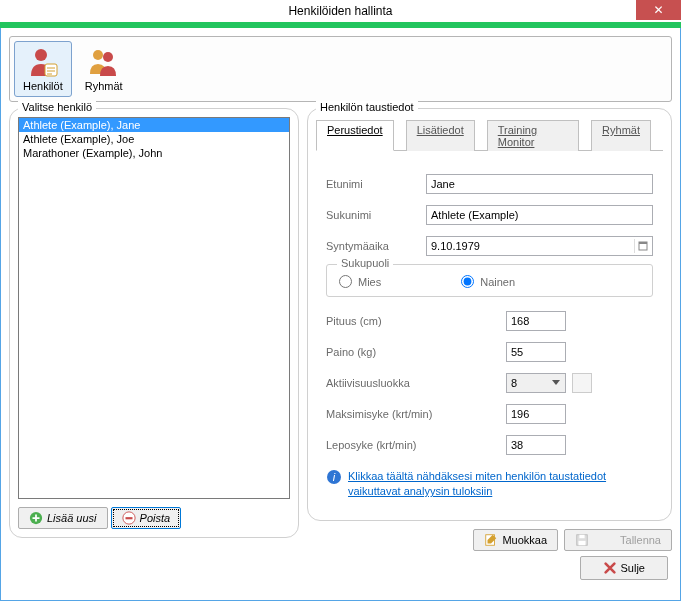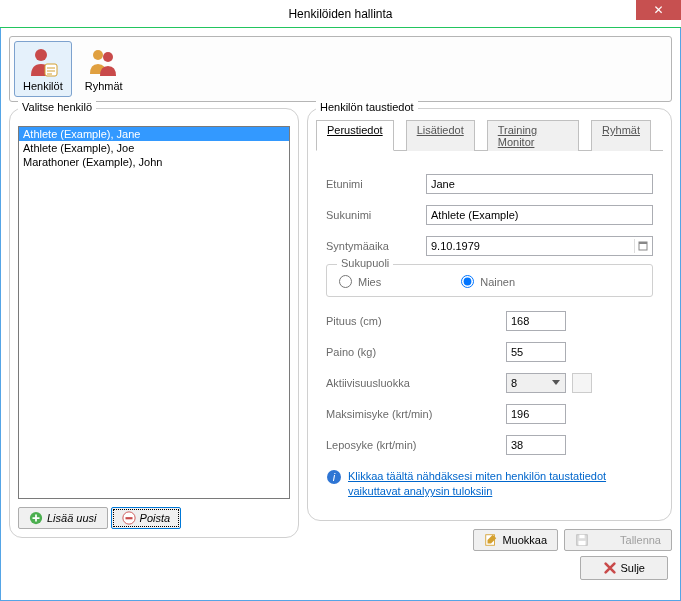--- a/index.html
+++ b/index.html
@@ -1,37 +1,37 @@
 <!DOCTYPE html>
 <html><head>
 <meta charset="utf-8">
 <style>
 * { box-sizing: border-box; margin: 0; padding: 0; font-family: "Segoe UI", Tahoma, sans-serif; font-size: 11px; }
 body { background: #fff; width: 681px; height: 601px; overflow: hidden; }
 
-.titlebar { height: 28px; background: #fff; border-bottom: 1px solid #22c55e; display: flex; align-items: center; position: relative; }
+.titlebar { height: 28px; background: #fff; border-bottom: 6px solid #22c55e; display: flex; align-items: center; position: relative; }
 .titlebar-title { flex: 1; text-align: center; color: #000; font-size: 12px; }
 .close-btn { width: 45px; height: 20px; background: #c75050; color: #fff; display: flex; align-items: center; justify-content: center; position: absolute; right: 0; top: 0; font-family: Arial; font-size: 12px; cursor: pointer; }
 
 .window-body { padding: 8px; background: #fff; border: 1px solid #55a5e6; border-top: none; height: 573px; }
 
 .toolbar { border: 1px solid #b5b5b5; border-radius: 3px; padding: 4px; display: flex; gap: 4px; margin-bottom: 6px; background: #fdfdfd; }
 .toolbar-btn { display: flex; flex-direction: column; align-items: center; padding: 4px 8px; border: 1px solid transparent; border-radius: 3px; cursor: pointer; }
 .toolbar-btn.active { border: 1px solid #7da2ce; background: #e5f1fb; }
 .toolbar-btn svg { width: 32px; height: 32px; }
 .toolbar-btn span { margin-top: 2px; color: #000; }
 
 .main { display: flex; gap: 8px; height: 430px; }
 
 .fieldset { border: 1px solid #d0d0d0; border-radius: 13px; padding: 8px 8px 8px 8px; position: relative; }
 .fieldset-legend { position: absolute; top: -8px; left: 8px; background: #fff; padding: 0 4px; color: #000; }
 
 .left-panel { width: 290px; display: flex; flex-direction: column; }
 .left-panel .fieldset { flex: 1; display: flex; flex-direction: column; }
-.person-list { border: 1px solid #7a7a7a; flex: 1; background: #fff; overflow: auto; margin-top: 9px; }
+.person-list { border: 1px solid #7a7a7a; flex: 1; background: #fff; overflow: auto; margin-top: 0; }
 .person-item { padding: 1px 4px; cursor: pointer; }
 .person-item.selected { background: #3399ff; color: #fff; }
 .btn-row { display: flex; gap: 3px; margin-top: 8px; font-style: italic; }
 .btn { display: inline-flex; align-items: center; gap: 4px; padding: 3px 10px; border: 1px solid #adadad; background: #f0f0f0; border-radius: 2px; cursor: pointer; }
 .btn.focused { border: 1px solid #0078d7; outline: 1px dotted #000; outline-offset: -3px; }
 .btn.disabled { color: #a0a0a0; cursor: default; gap: 31px; }
 .btn svg { width: 14px; height: 14px; }
 
 .right-panel { flex: 1; display: flex; flex-direction: column; }
 .right-panel .fieldset { flex: 1; padding-top: 4px; }

